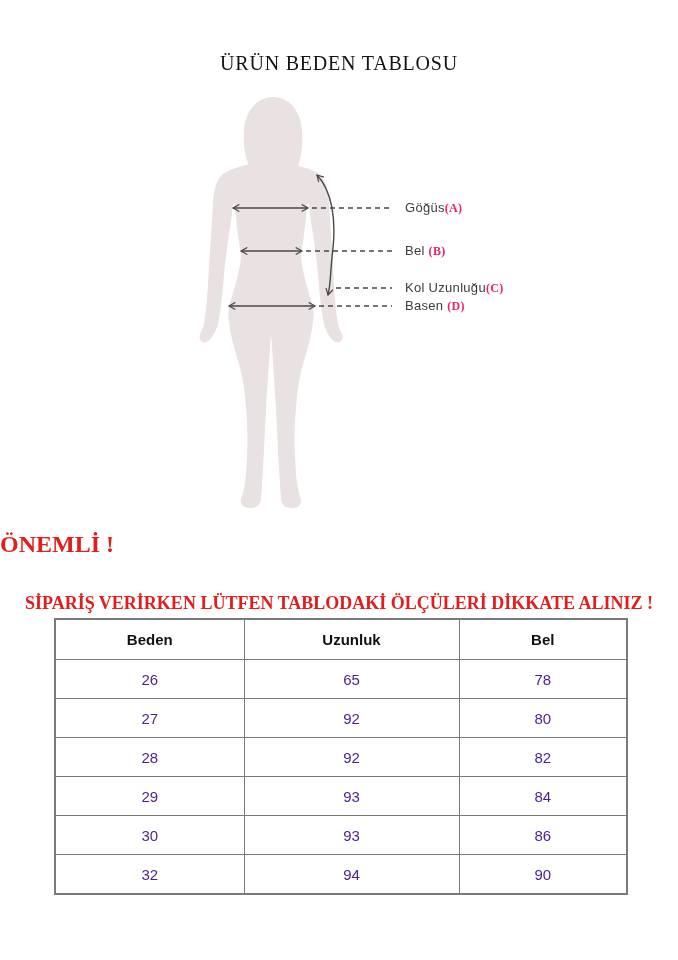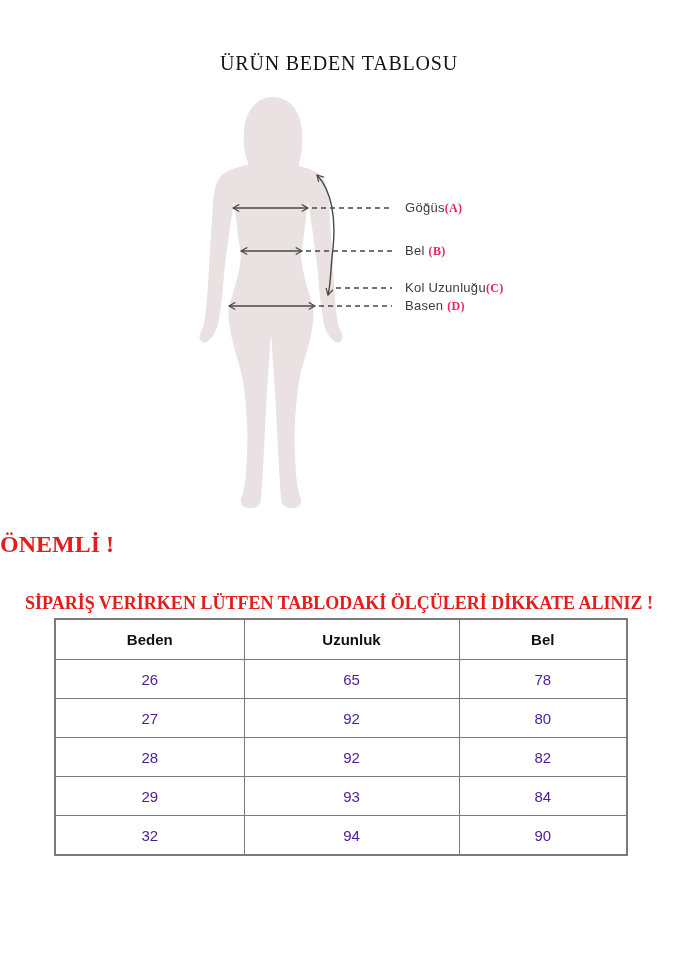--- a/index.html
+++ b/index.html
@@ -133,20 +133,25 @@
           <td>28</td>
           <td>92</td>
           <td>82</td>
         </tr>
         <tr>
           <td>29</td>
           <td>93</td>
           <td>84</td>
         </tr>
         <tr>
+          <td>30</td>
+          <td>93</td>
+          <td>86</td>
+        </tr>
+        <tr>
           <td>32</td>
           <td>94</td>
           <td>90</td>
         </tr>
       </tbody>
   </table>
 
 </div>
 
 </body></html>

